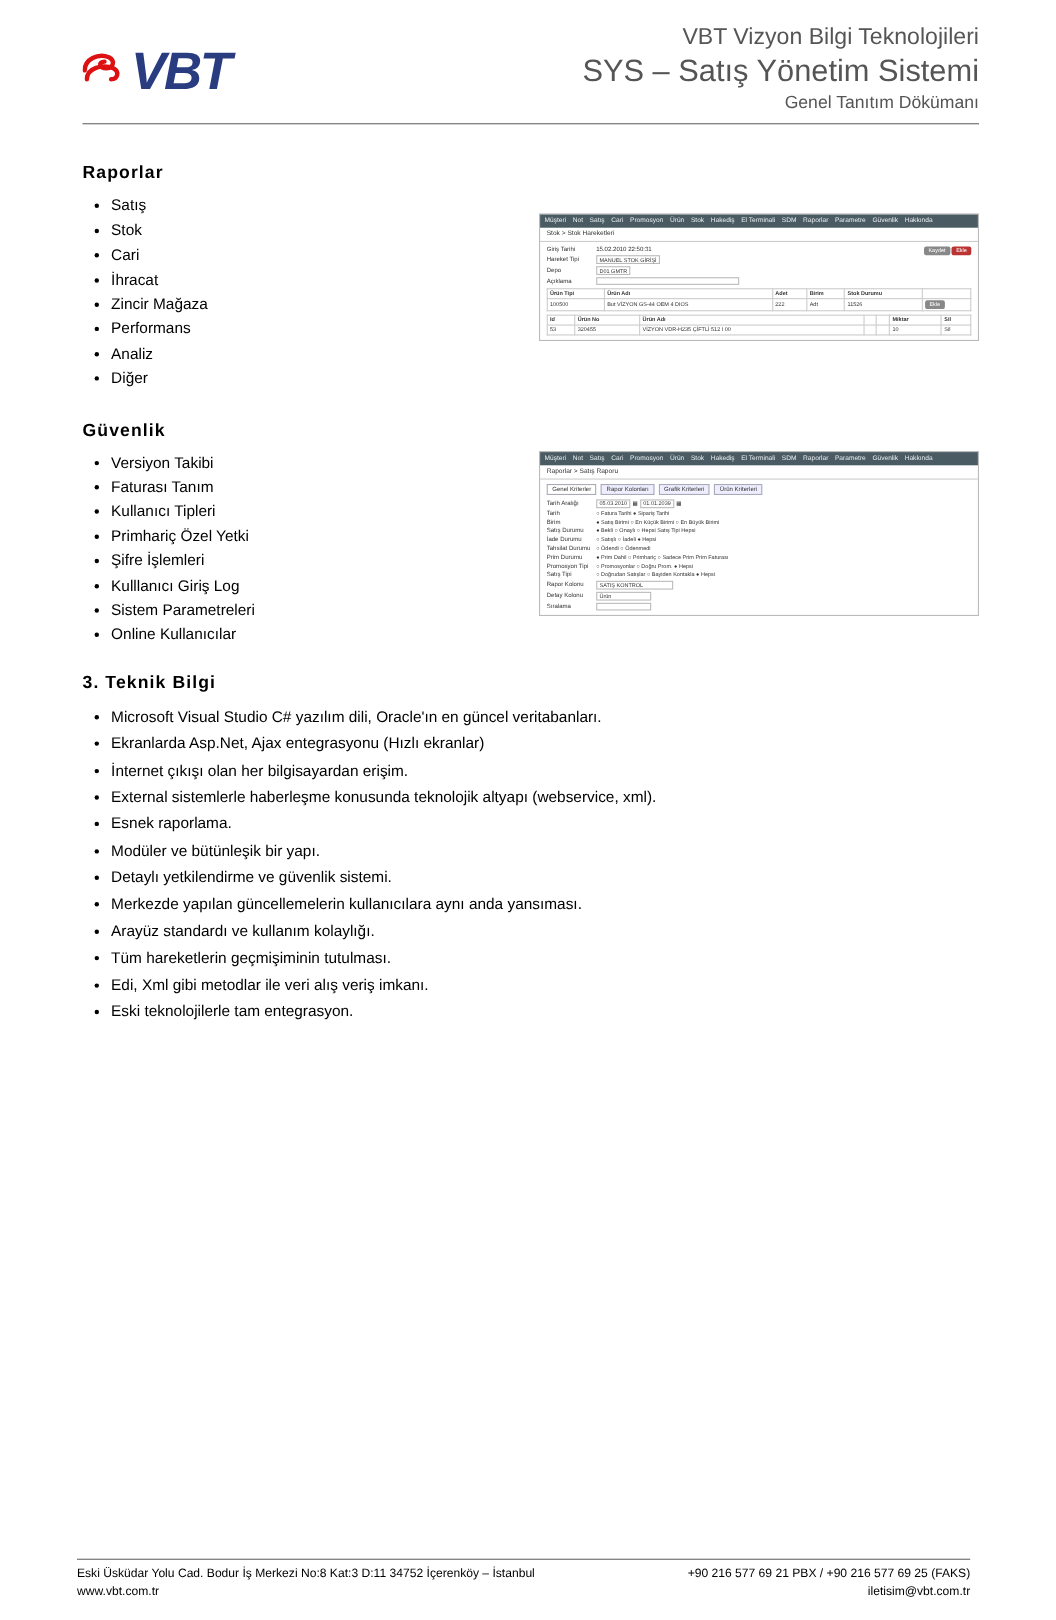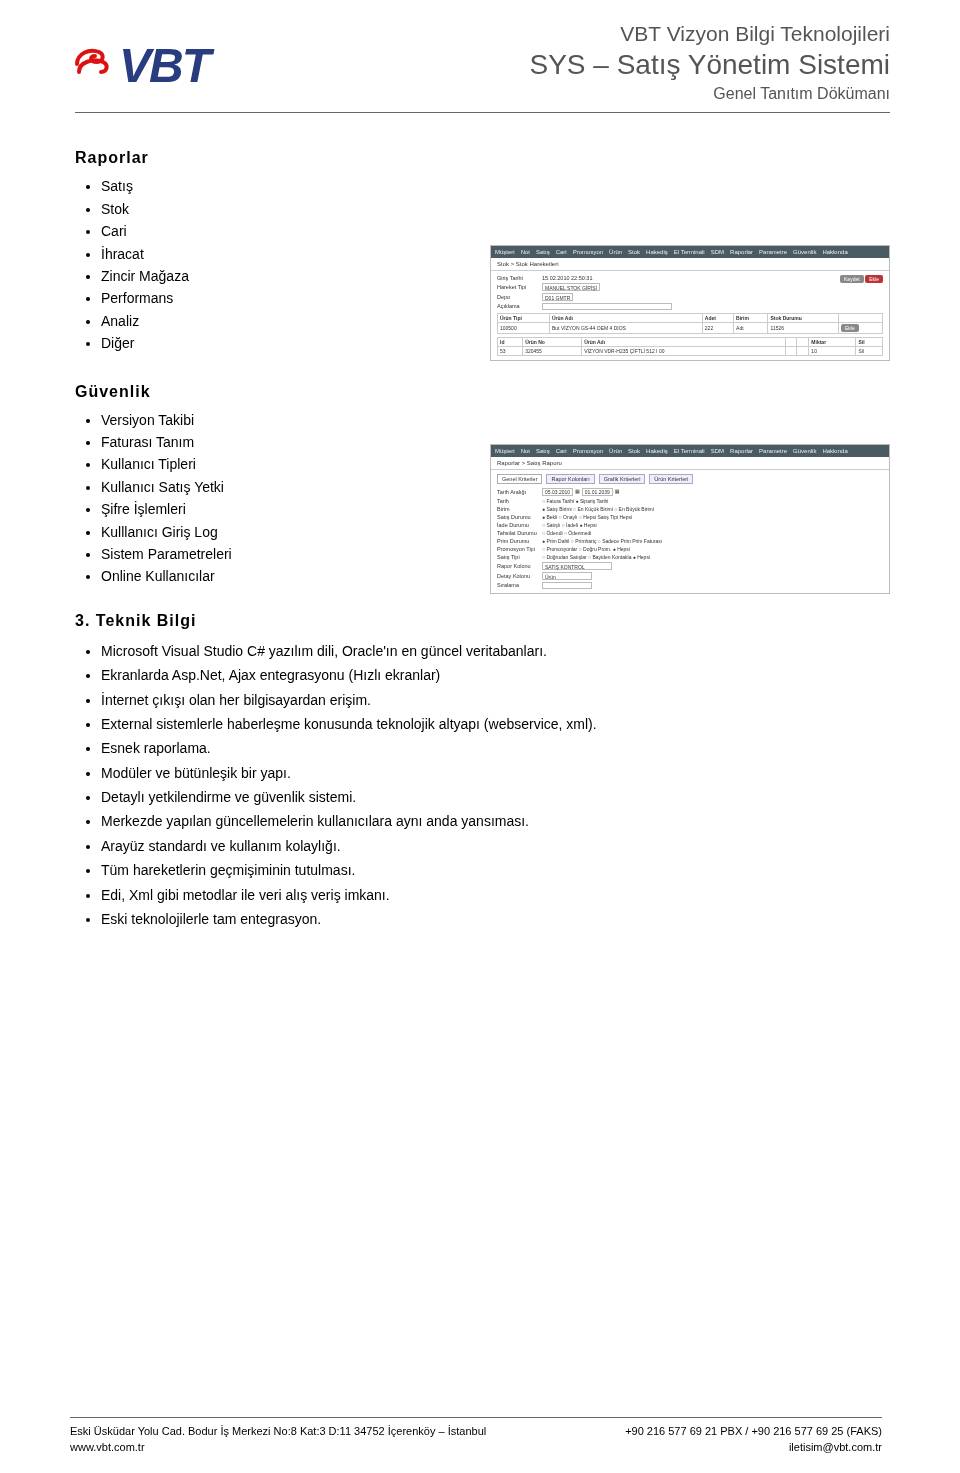--- a/index.html
+++ b/index.html
@@ -50,21 +50,21 @@
   .header-line3 { font-size: 16px; }
   hr.head-rule {
     border: none;
     border-top: 1px solid #666;
     margin: 8px 0 30px 0;
   }
 
   
   .content-row {
     display: flex;
-    align-items: flex-end;
+    align-items: center;
     gap: 46px;
     margin-bottom: 16px;
   }
   .content-col { flex: 1 1 auto; }
   .thumb-col { flex: 0 0 auto; }
 
   h2.section {
     font-size: 16px;
     font-weight: 700;
     margin: 6px 0 8px 0;
@@ -310,21 +310,21 @@
     </div>
   </div>
 
   <div class="content-row">
     <div class="content-col">
       <h2 class="section">Güvenlik</h2>
       <ul class="bullets">
         <li>Versiyon Takibi</li>
         <li>Faturası Tanım</li>
         <li>Kullanıcı Tipleri</li>
-        <li>Kullanıcı Satış Yetki</li>
+        <li>Primhariç Özel Yetki</li>
         <li>Şifre İşlemleri</li>
         <li>Kulllanıcı Giriş Log</li>
         <li>Sistem Parametreleri</li>
         <li>Online Kullanıcılar</li>
       </ul>
     </div>
     <div class="thumb-col">
       <div class="thumb" style="width:400px;">
         <div class="thumb-menu">
           <span>Müşteri</span>

